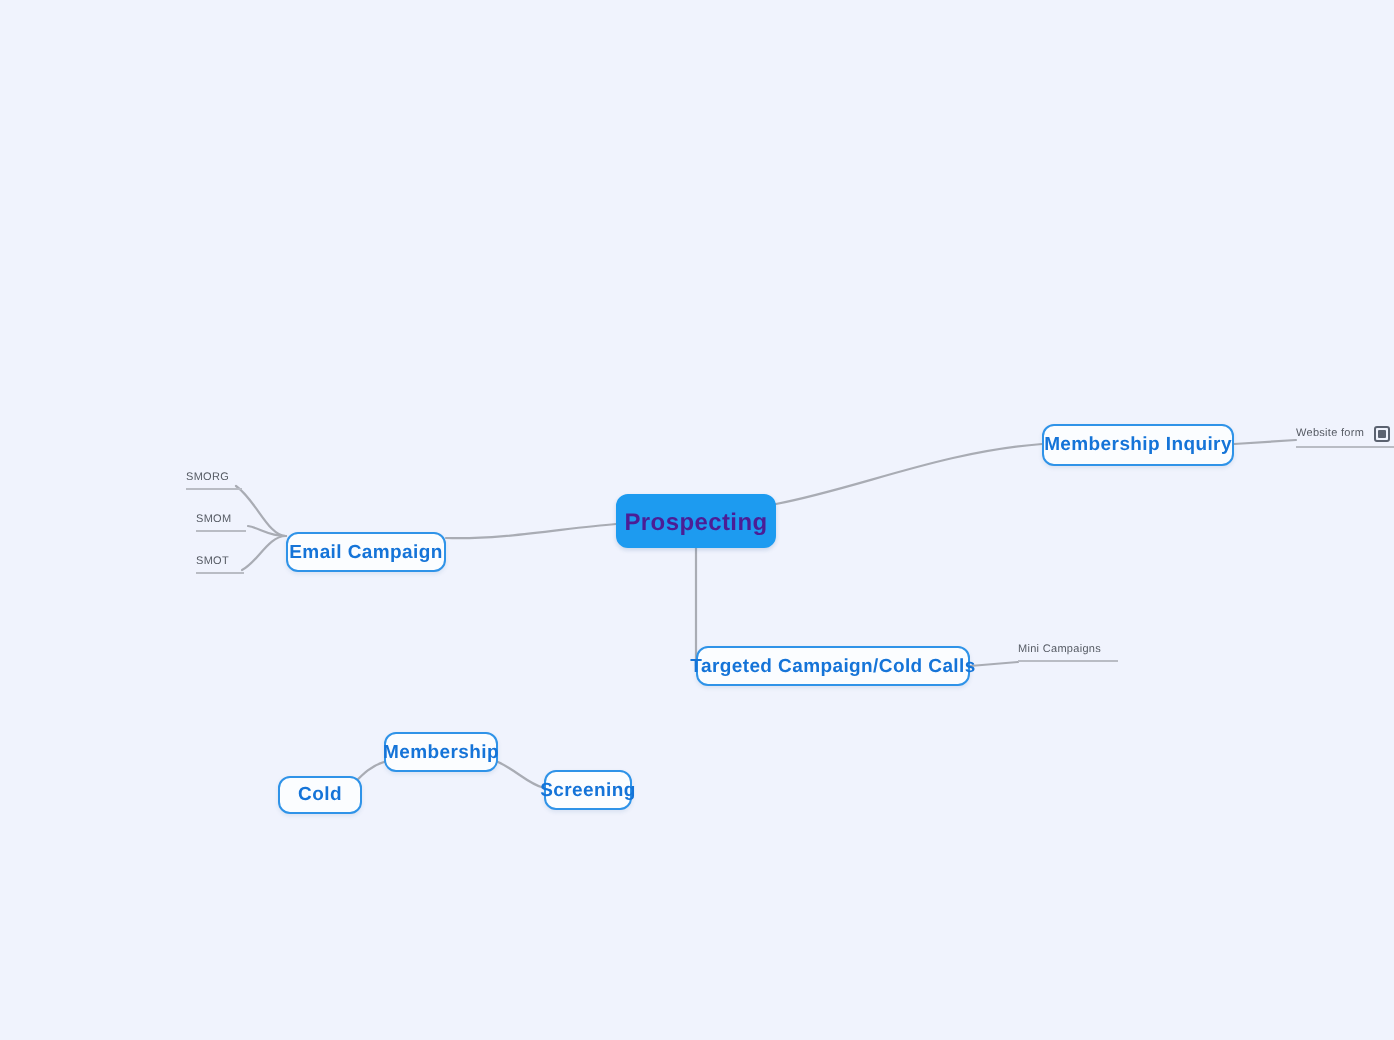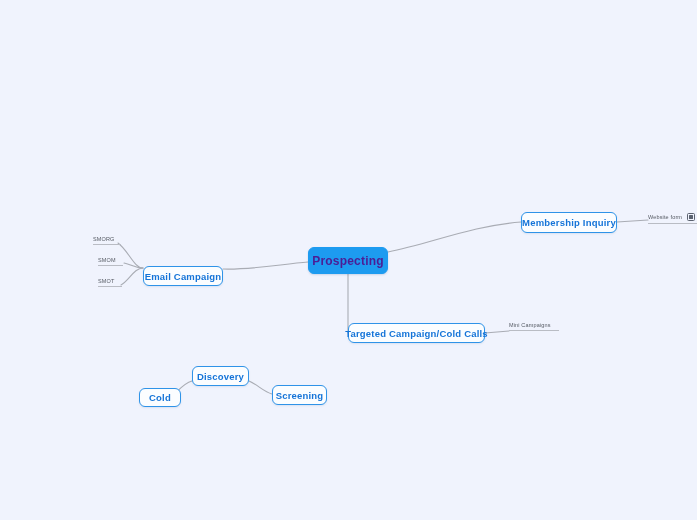--- a/index.html
+++ b/index.html
@@ -145,28 +145,28 @@
 
     <div class="node node-branch" style="left:521px; top:212px; width:96px; height:21px;">
       <span>Membership Inquiry</span>
     </div>
 
     <div class="node node-branch" style="left:348px; top:323px; width:137px; height:20px;">
       <span>Targeted Campaign/Cold Calls</span>
     </div>
 
     <div class="node node-branch" style="left:192px; top:366px; width:57px; height:20px;">
-      <span>Discovery</span>
+      <span>Membership</span>
     </div>
 
     <div class="node node-branch" style="left:139px; top:388px; width:42px; height:19px;">
       <span>Cold</span>
     </div>
 
-    <div class="node node-branch" style="left:272px; top:385px; width:55px; height:20px;">
+    <div class="node node-branch" style="left:272px; top:385px; width:44px; height:20px;">
       <span>Screening</span>
     </div>
 
     <div class="leaf leaf-underline" style="left:93px; top:236px; width:28px;">
       <span class="leaf-text">SMORG</span>
     </div>
 
     <div class="leaf leaf-underline" style="left:98px; top:257px; width:25px;">
       <span class="leaf-text">SMOM</span>
     </div>

